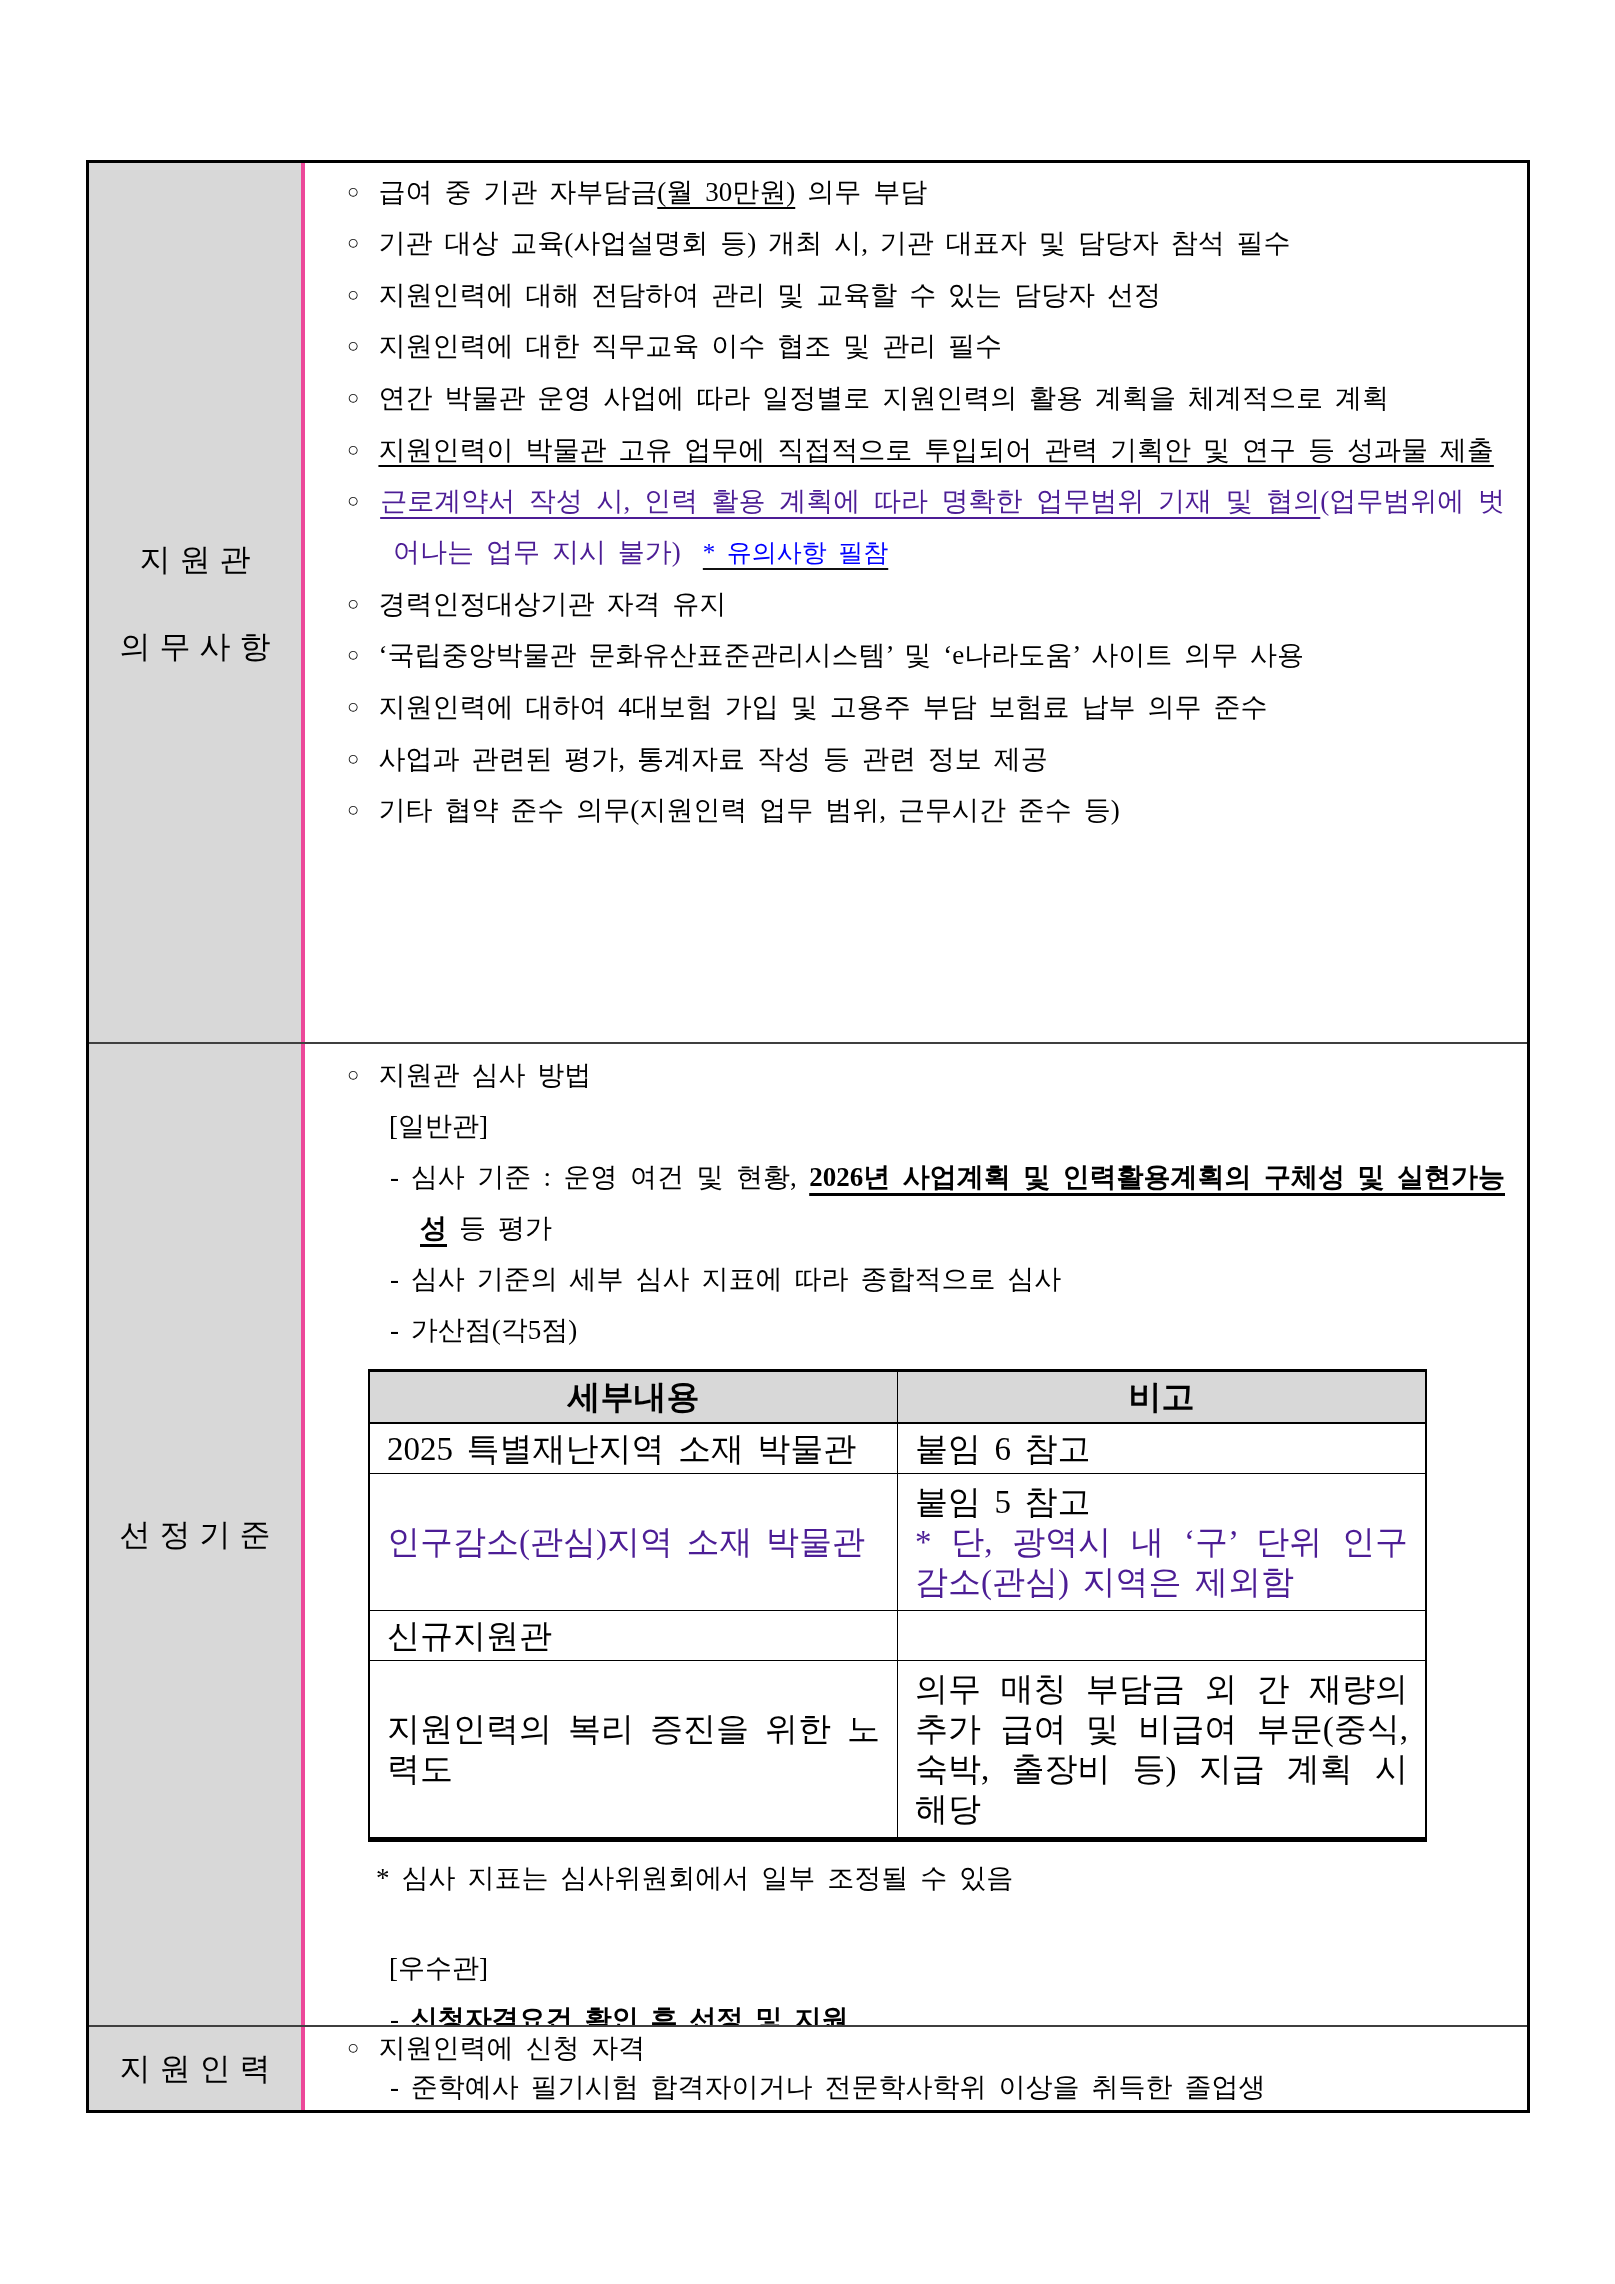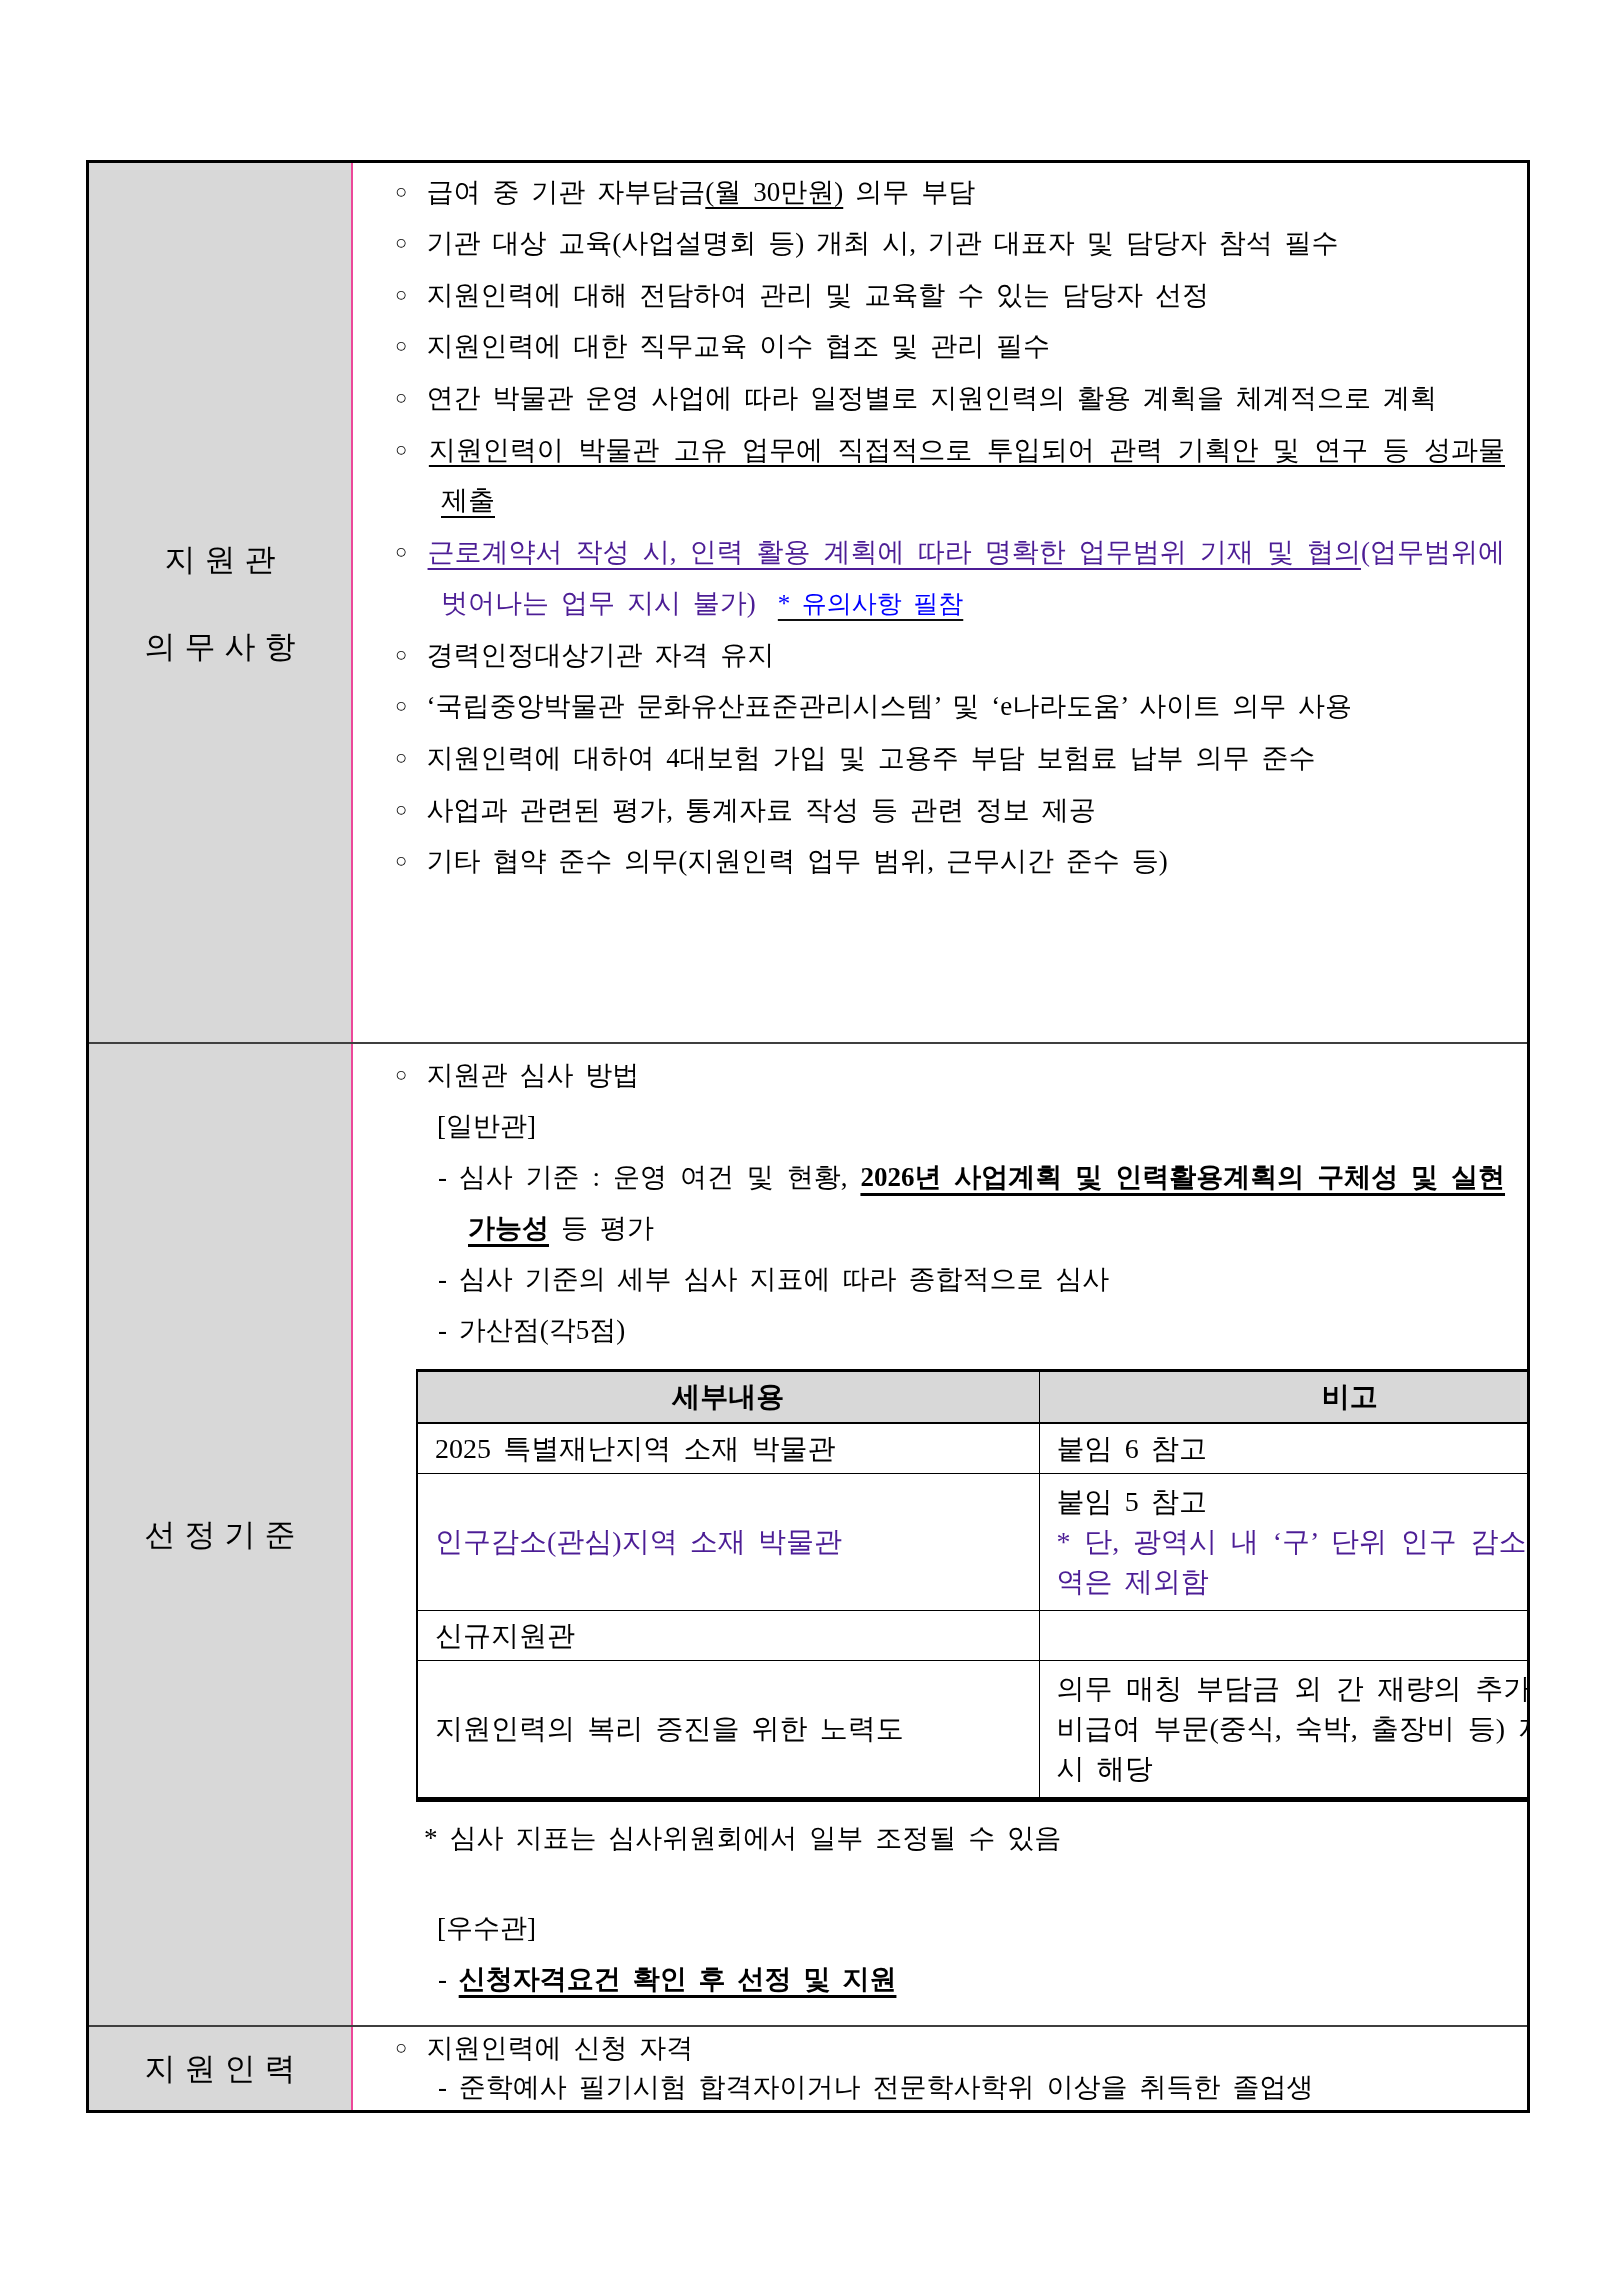--- a/index.html
+++ b/index.html
@@ -22,24 +22,24 @@
     border: 3.9px solid #000000;
     display: flex;
     flex-direction: column;
   }
   .trow { display: flex; box-sizing: border-box; overflow: hidden; }
   .trow-1 { height: 879px; }
   .trow-2 { height: 983px; border-top: 2.6px solid #3f3f3f; }
   .trow-3 { flex: 1; border-top: 2.6px solid #3f3f3f; }
 
   .label-cell {
-    width: 264px;
+    width: 216px;
     box-sizing: border-box;
     background: #d8d8d8;
-    border-right: 2px solid #ec4899;
+    border-right: 4px solid #ec4899;
     display: flex;
     flex-direction: column;
     align-items: center;
     justify-content: center;
     font-size: 31px;
     flex-shrink: 0;
     gap: 36px;
   }
   .label-cell .ln { letter-spacing: 9px; padding-left: 9px; line-height: 51px; white-space: nowrap; }
 
@@ -69,23 +69,23 @@
     margin-left: 22px;
     text-decoration: underline;
     text-underline-offset: 6.5px;
     text-decoration-thickness: 2px;
     text-decoration-color: #111111;
   }
 
   table.bonus {
     border-collapse: collapse;
     table-layout: fixed;
-    width: 1246px;
+    width: 1059px;
     margin: 13px 16px 0 21px;
-    font-size: 28px;
+    font-size: 33px;
     line-height: 40px;
     border: 2.6px solid #000000;
     border-top-width: 3.9px;
     border-bottom-width: 5.9px;
     text-indent: 0;
   }
   table.bonus th, table.bonus td {
     border: 1.3px solid #000000;
     vertical-align: middle;
     padding: 4.6px 17px;

